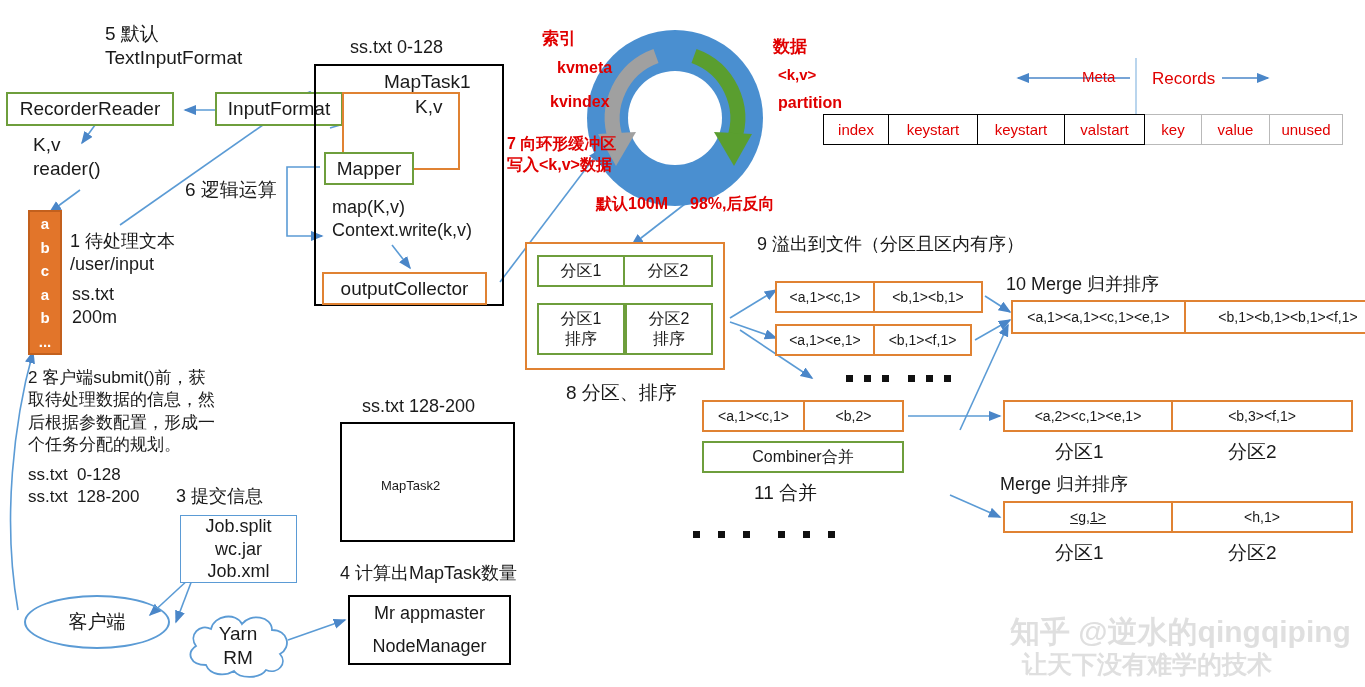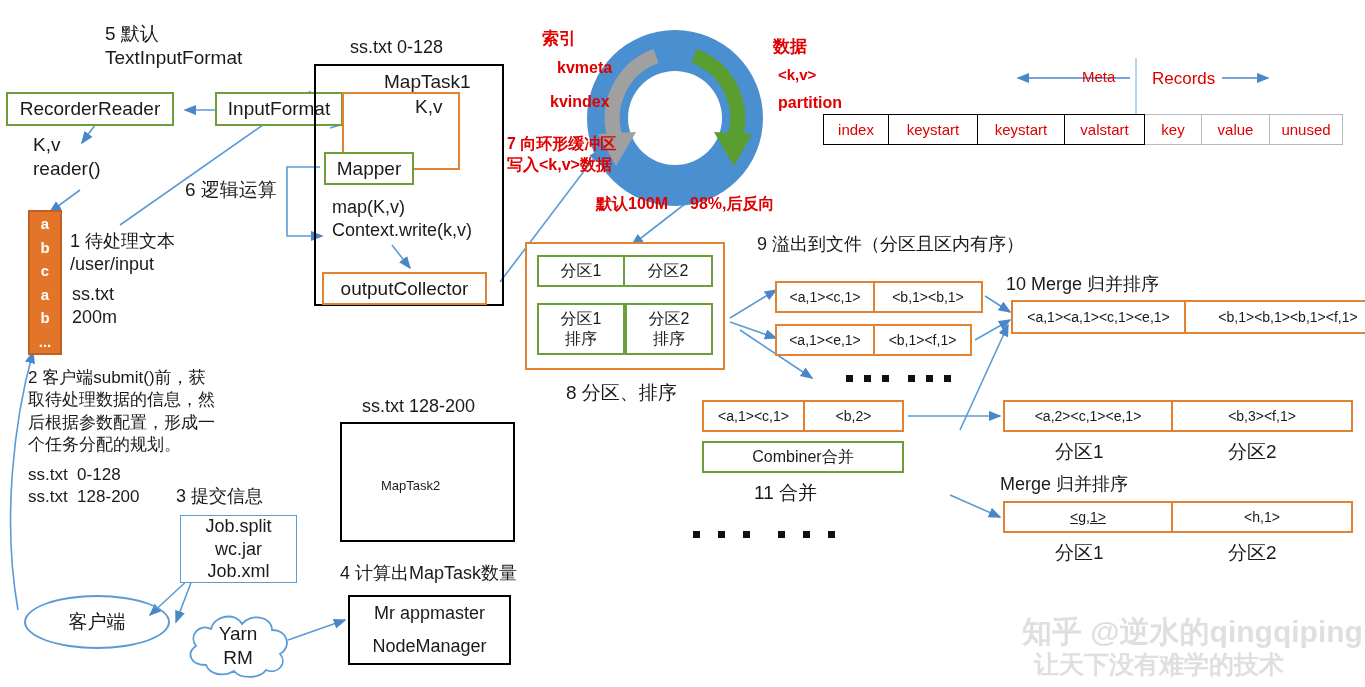--- a/index.html
+++ b/index.html
@@ -12,21 +12,21 @@
   .txt{position:absolute;white-space:pre;line-height:1.25;}
   .box{position:absolute;box-sizing:border-box;display:flex;align-items:center;justify-content:center;text-align:center;}
   .green{border:2px solid #6e9e3c;background:#ffffff;}
   .orange{border:2px solid #e08232;background:#ffffff;}
   .black{border:2.5px solid #000000;background:transparent;}
   .blue-thin{border:1.5px solid #5b9bd5;background:#ffffff;}
   .red{color:#e00000;}
   .bold{font-weight:bold;}
   svg.layer{position:absolute;left:0;top:0;width:1365px;height:687px;pointer-events:none;}
   .cell{position:absolute;box-sizing:border-box;display:flex;align-items:center;justify-content:center;}
-  .wm{position:absolute;color:rgba(140,140,140,.28);font-weight:bold;white-space:pre;margin-left:12px;}
+  .wm{position:absolute;color:rgba(140,140,140,.28);font-weight:bold;white-space:pre;}
   .dot{position:absolute;width:7px;height:7px;background:#111;}
   .letters{position:absolute;display:flex;flex-direction:column;align-items:center;justify-content:space-around;
     color:#ffffff;font-weight:bold;font-size:15px;background:#e2752a;border:2px solid #c3601d;box-sizing:border-box;}
 </style>
 </head>
 <body>
 
 <svg class="layer">
   <defs>
     <marker id="ah" markerWidth="9" markerHeight="9" refX="7" refY="3.2" orient="auto">

